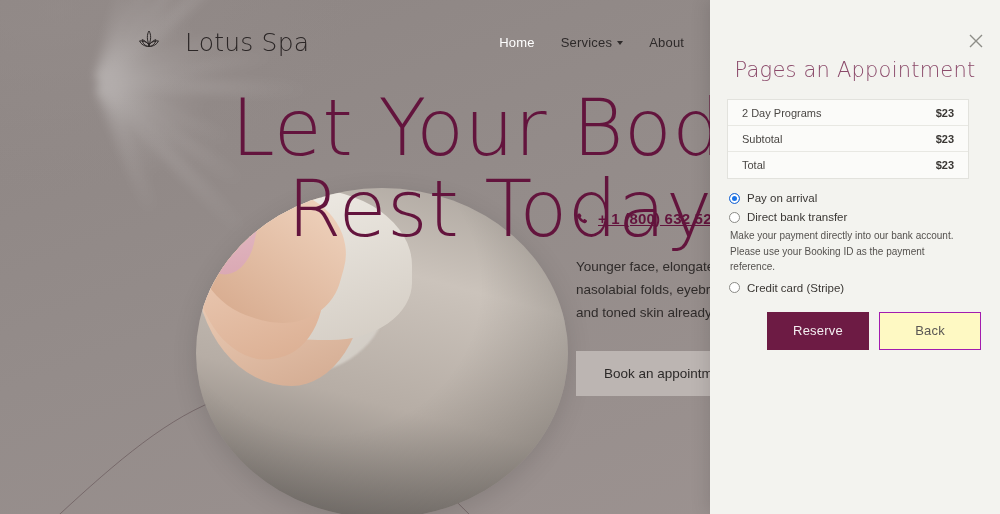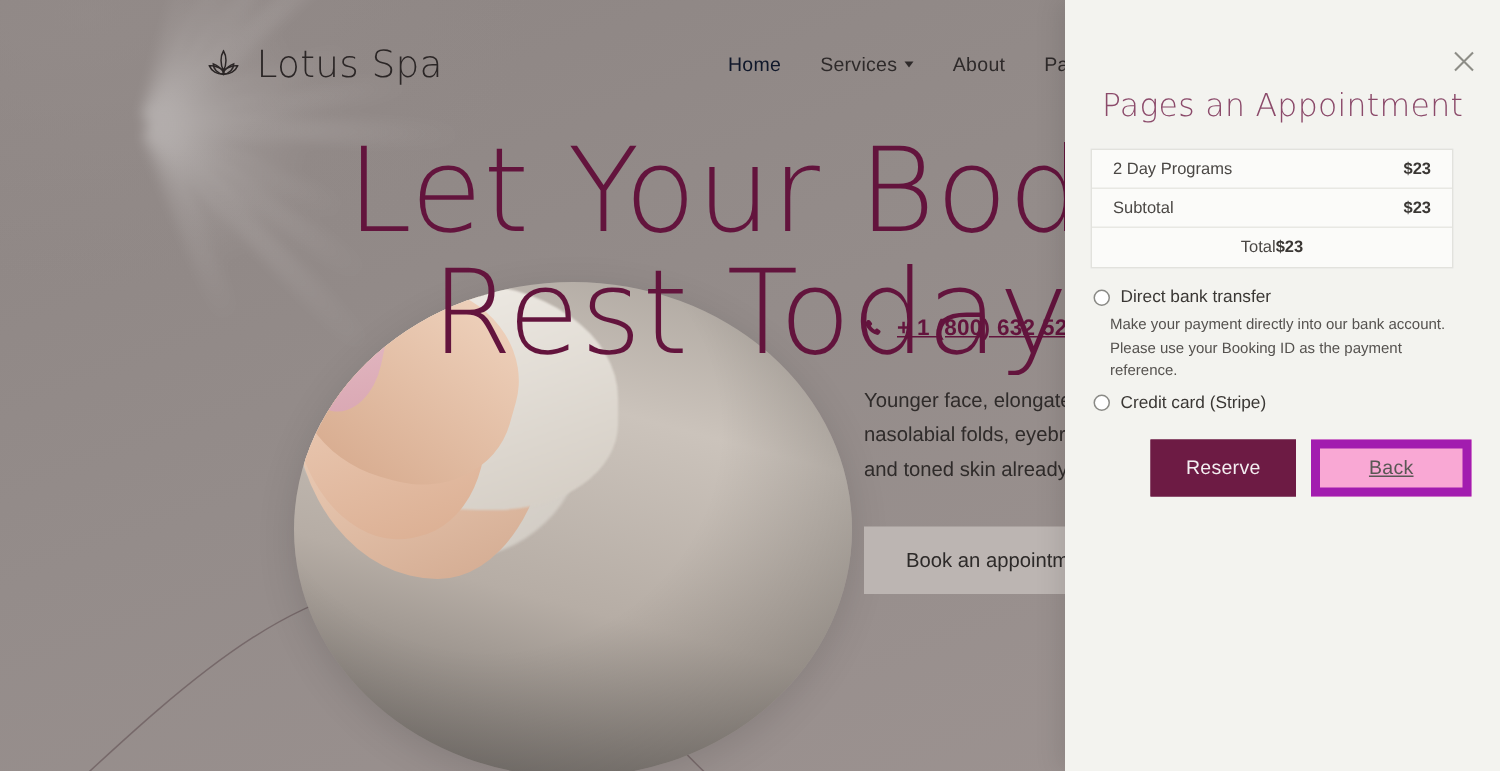--- a/index.html
+++ b/index.html
@@ -51,22 +51,22 @@
     position: absolute;
     top: 0; left: 0; right: 0;
     height: 84px;
     display: flex;
     align-items: center;
     padding: 0 0 0 136px;
     z-index: 5;
   }
   .logo {
     display: flex;
-    align-items: center;
-    gap: 9px;
+    align-items: flex-start;
+    gap: 23px;
     color: #2e2a2a;
     text-decoration: none;
   }
   .logo-icon { width: 26px; height: 22px; display: block; }
   .logo-text {
     font-family: "DejaVu Sans", sans-serif;
     font-size: 25px;
     font-weight: 300;
     letter-spacing: .2px;
     color: #2b2626;
@@ -81,21 +81,21 @@
   .nav-item {
     display: flex;
     align-items: center;
     gap: 5px;
     font-size: 13px;
     color: #2e2a2a;
     text-decoration: none;
     white-space: nowrap;
     letter-spacing: .2px;
   }
-  .nav-item.active { color: #0f172a; }
+  .nav-item.active { color: #ffffff; }
   .caret {
     width: 0; height: 0;
     border-left: 3.5px solid transparent;
     border-right: 3.5px solid transparent;
     border-top: 4.5px solid currentColor;
     display: inline-block;
     margin-bottom: -1px;
   }
 
   
@@ -295,21 +295,21 @@
   .order-row {
     display: flex;
     justify-content: space-between;
     align-items: center;
     padding: 0 14px;
     height: 26px;
     font-size: 11px;
     color: #4a4744;
     border-bottom: 1px solid #e8e8e3;
   }
-  .order-row:last-child { border-bottom: none; justify-content: center; }
+  .order-row:last-child { border-bottom: none; }
   .order-row .amt { font-weight: 600; color: #3a3734; }
 
   .pay-options { margin: 13px 5px 0 5px; }
   .pay-option { margin-bottom: 7px; }
   .pay-head {
     display: flex;
     align-items: center;
     gap: 7px;
     font-size: 11.5px;
     color: #3a3734;
@@ -326,21 +326,21 @@
   .radio.checked {
     border-color: #2b6fd4;
     background: #1a73e8;
     box-shadow: inset 0 0 0 2px #fff;
   }
   .pay-desc {
     font-size: 10px;
     line-height: 1.55;
     color: #55524f;
     margin-top: 5px;
-    margin-left: 11px;
+    margin-left: 1px;
     max-width: 238px;
   }
 
   .panel-actions {
     display: flex;
     gap: 10px;
     margin: 18px 5px 0 5px;
     padding-left: 38px;
   }
   .btn {
@@ -350,24 +350,23 @@
     font-family: inherit;
     cursor: pointer;
     letter-spacing: .2px;
   }
   .btn-reserve {
     background: #6d1b44;
     color: #f4eef1;
     border: 1px solid #6d1b44;
   }
   .btn-back {
-    background: #f9a8d4;
+    background: #fef9c3;
     color: #5a5754;
-    border: 6px solid #a21caf;
-    text-decoration: underline;
+    border: 1px solid #a21caf;
   }
 </style>
 </head>
 <body>
 
 <div id="stage">
 
   <div class="bg-base"></div>
   <div class="frond" id="frond">
       <i style="transform: rotate(-75deg); width: 110px;"></i>
@@ -485,20 +484,26 @@
         </div>
         <div class="order-row">
           <span>Total</span>
           <span class="amt">$23</span>
         </div>
       </div>
 
     <div class="pay-options" id="pay-options">
         <div class="pay-option">
           <label class="pay-head">
+            <span class="radio checked"></span>
+            <span>Pay on arrival</span>
+          </label>
+        </div>
+        <div class="pay-option">
+          <label class="pay-head">
             <span class="radio"></span>
             <span>Direct bank transfer</span>
           </label>
           <p class="pay-desc">Make your payment directly into our bank account. Please use your Booking ID as the payment reference.</p>
         </div>
         <div class="pay-option">
           <label class="pay-head">
             <span class="radio"></span>
             <span>Credit card (Stripe)</span>
           </label>

